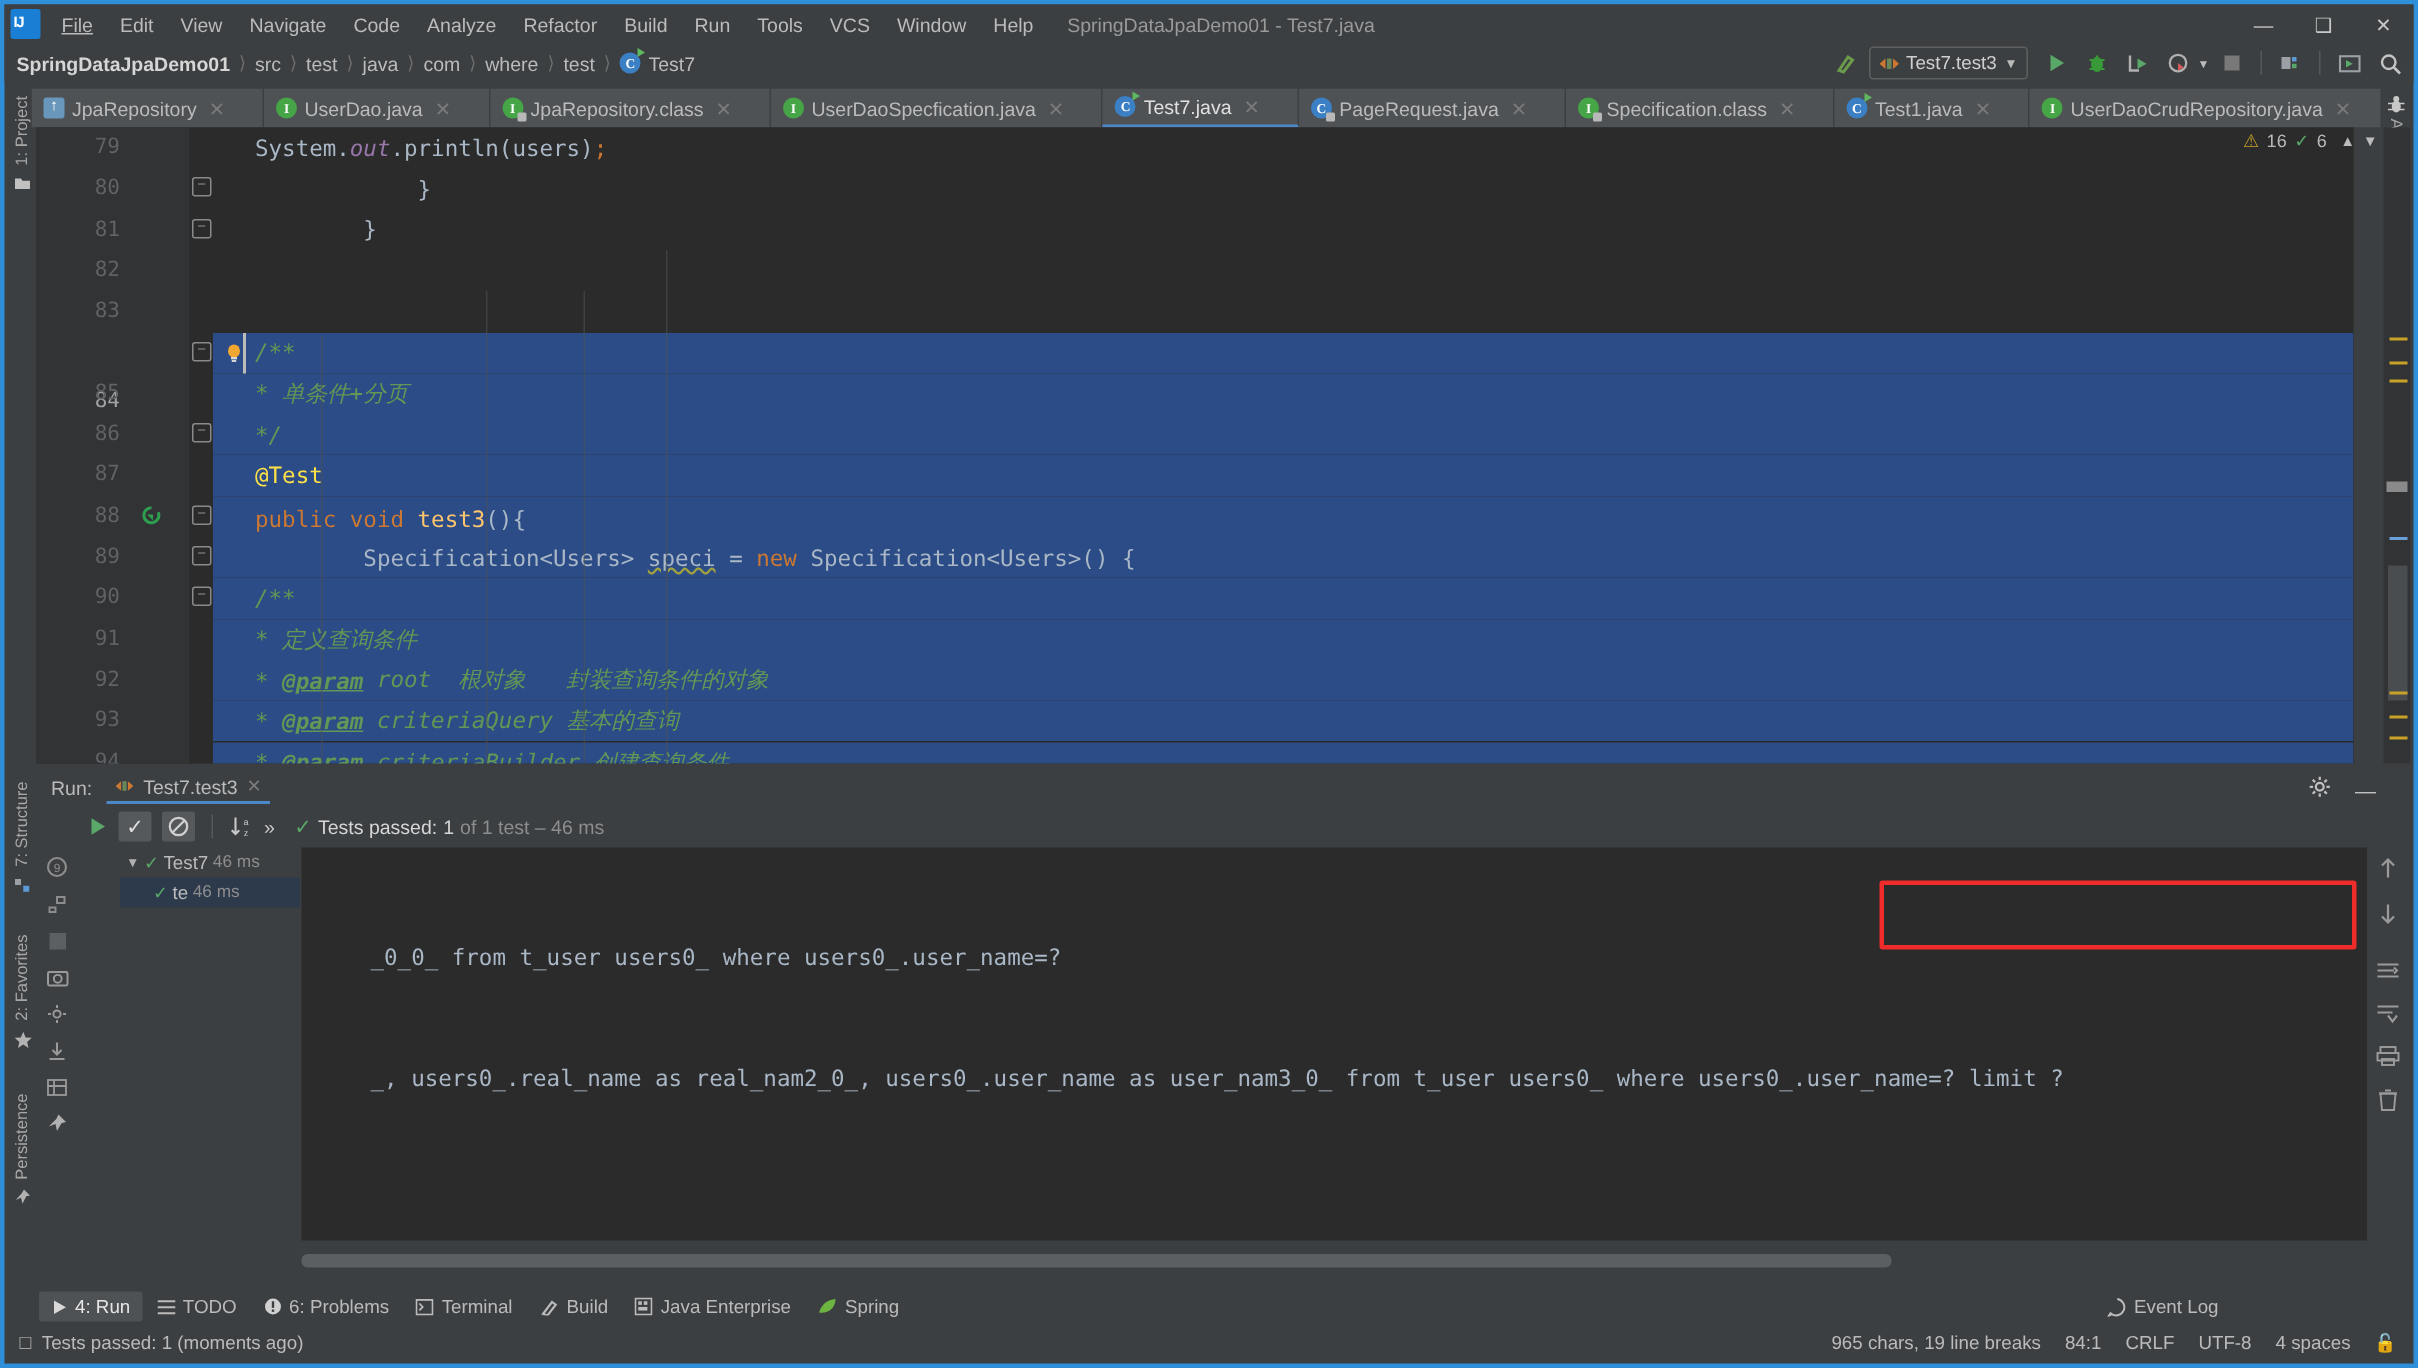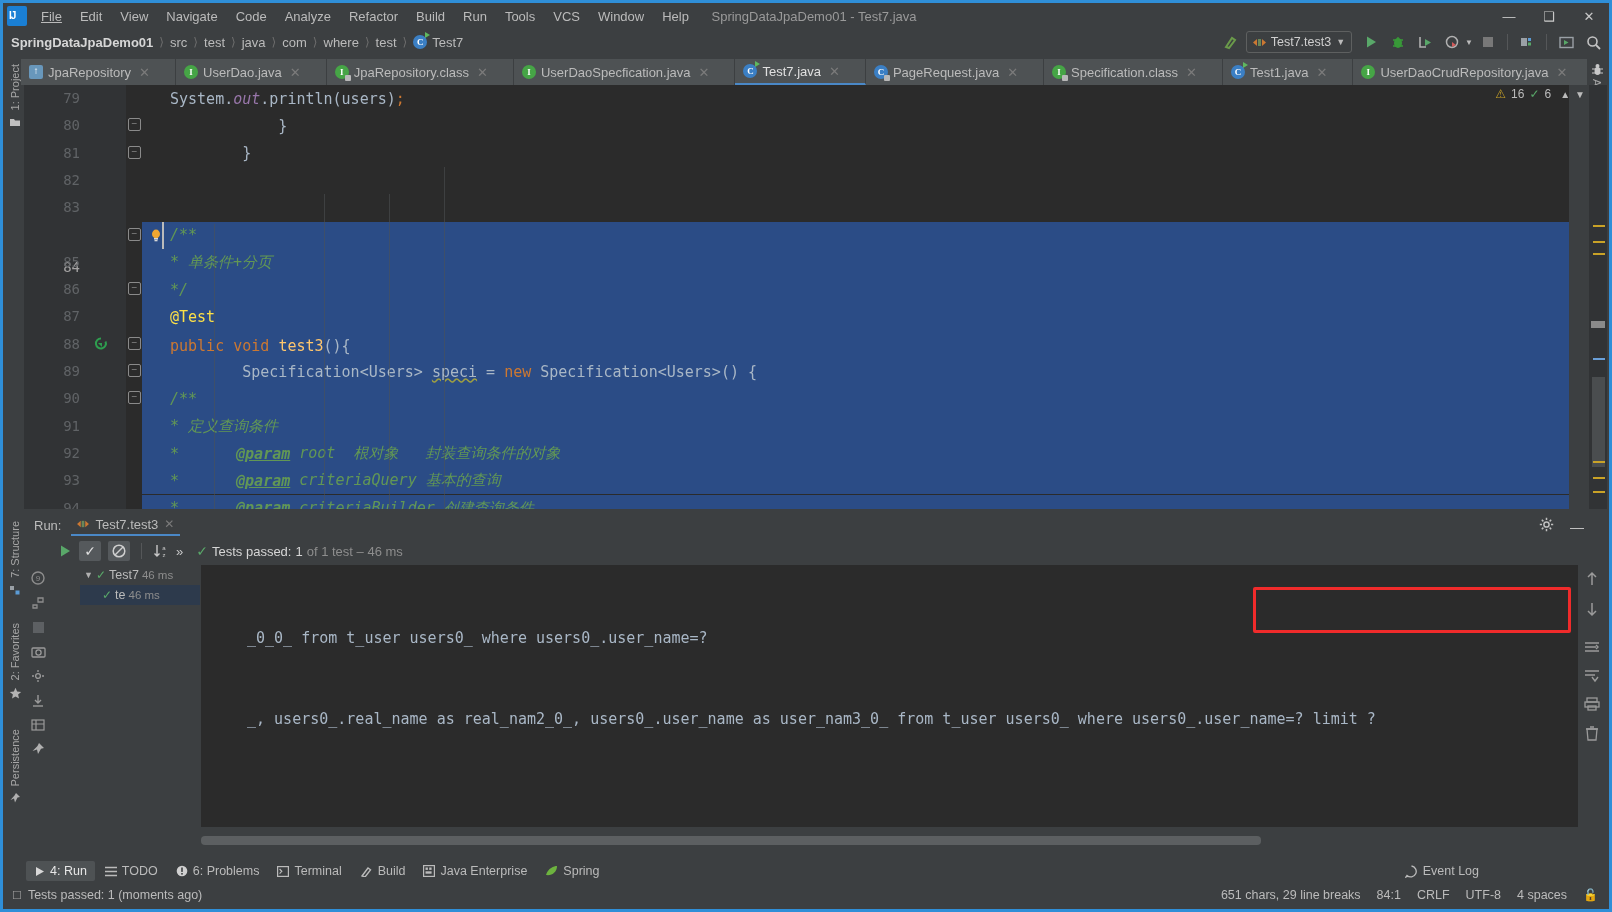--- a/index.html
+++ b/index.html
@@ -80,21 +80,21 @@
   .line{height:27.3px;display:flex;align-items:center;font-family:"DejaVu Sans Mono",monospace;
         font-size:15px;white-space:pre;}
   .lnum{position:absolute;width:56px;text-align:right;color:#606366;font-size:14px;
         font-family:"DejaVu Sans Mono",monospace;}
   .lnum.cur{color:#a4a3a3;}
   .sel{background:#2b4c86;}
   .codetext{padding-left:8px;color:#a9b7c6;}
   .k{color:#cc7832;}   
   .f{color:#ffc66d;}   
   .cm{color:#629755;font-style:italic;}  
-  .tag{color:#629755;font-style:italic;text-decoration:underline;font-weight:bold;margin-left:48px;}
+  .tag{color:#629755;font-style:italic;text-decoration:underline;font-weight:bold;}
   .an{color:#fde047;}  
   .it{color:#9876aa;font-style:italic;}
   .pn{color:#a9b7c6;}
   .wavy{text-decoration:underline;text-decoration-style:wavy;text-decoration-color:#a0a040;}
   .bulb{position:absolute;width:12px;height:12px;}
   .foldmark{position:absolute;color:#9a9a9a;font-size:11px;}
 
   
   .inspect{position:absolute;right:24px;top:84px;display:flex;align-items:center;gap:5px;
            font-size:12px;color:#bbb;z-index:6;}
@@ -674,21 +674,21 @@
       <span>Spring</span>
     </div>
   </div>
 
   <div class="statusbar">
     <div class="sb-left">
       <span style="font-size:11px;color:#a0a0a0;">☐</span>
       <span>Tests passed: 1 (moments ago)</span>
     </div>
     <div class="sb-right">
-      <span>651 chars, 29 line breaks</span>
+      <span>965 chars, 19 line breaks</span>
       <span>84:1</span>
       <span>CRLF</span>
       <span>UTF-8</span>
       <span>4 spaces</span>
       <span style="font-size:12px;">🔓</span>
     </div>
   </div>
   <div style="position:absolute;right:130px;bottom:25px;height:26px;display:flex;align-items:center;gap:5px;font-size:12.5px;color:#bbb;">
     <svg width="13" height="13" viewBox="0 0 13 13">
         <path d="M6.5 1 A5.5 5.5 0 1 1 2 10.5 L1 12 L2.5 11.5" fill="none" stroke="#bbb" stroke-width="1.3"></path>

